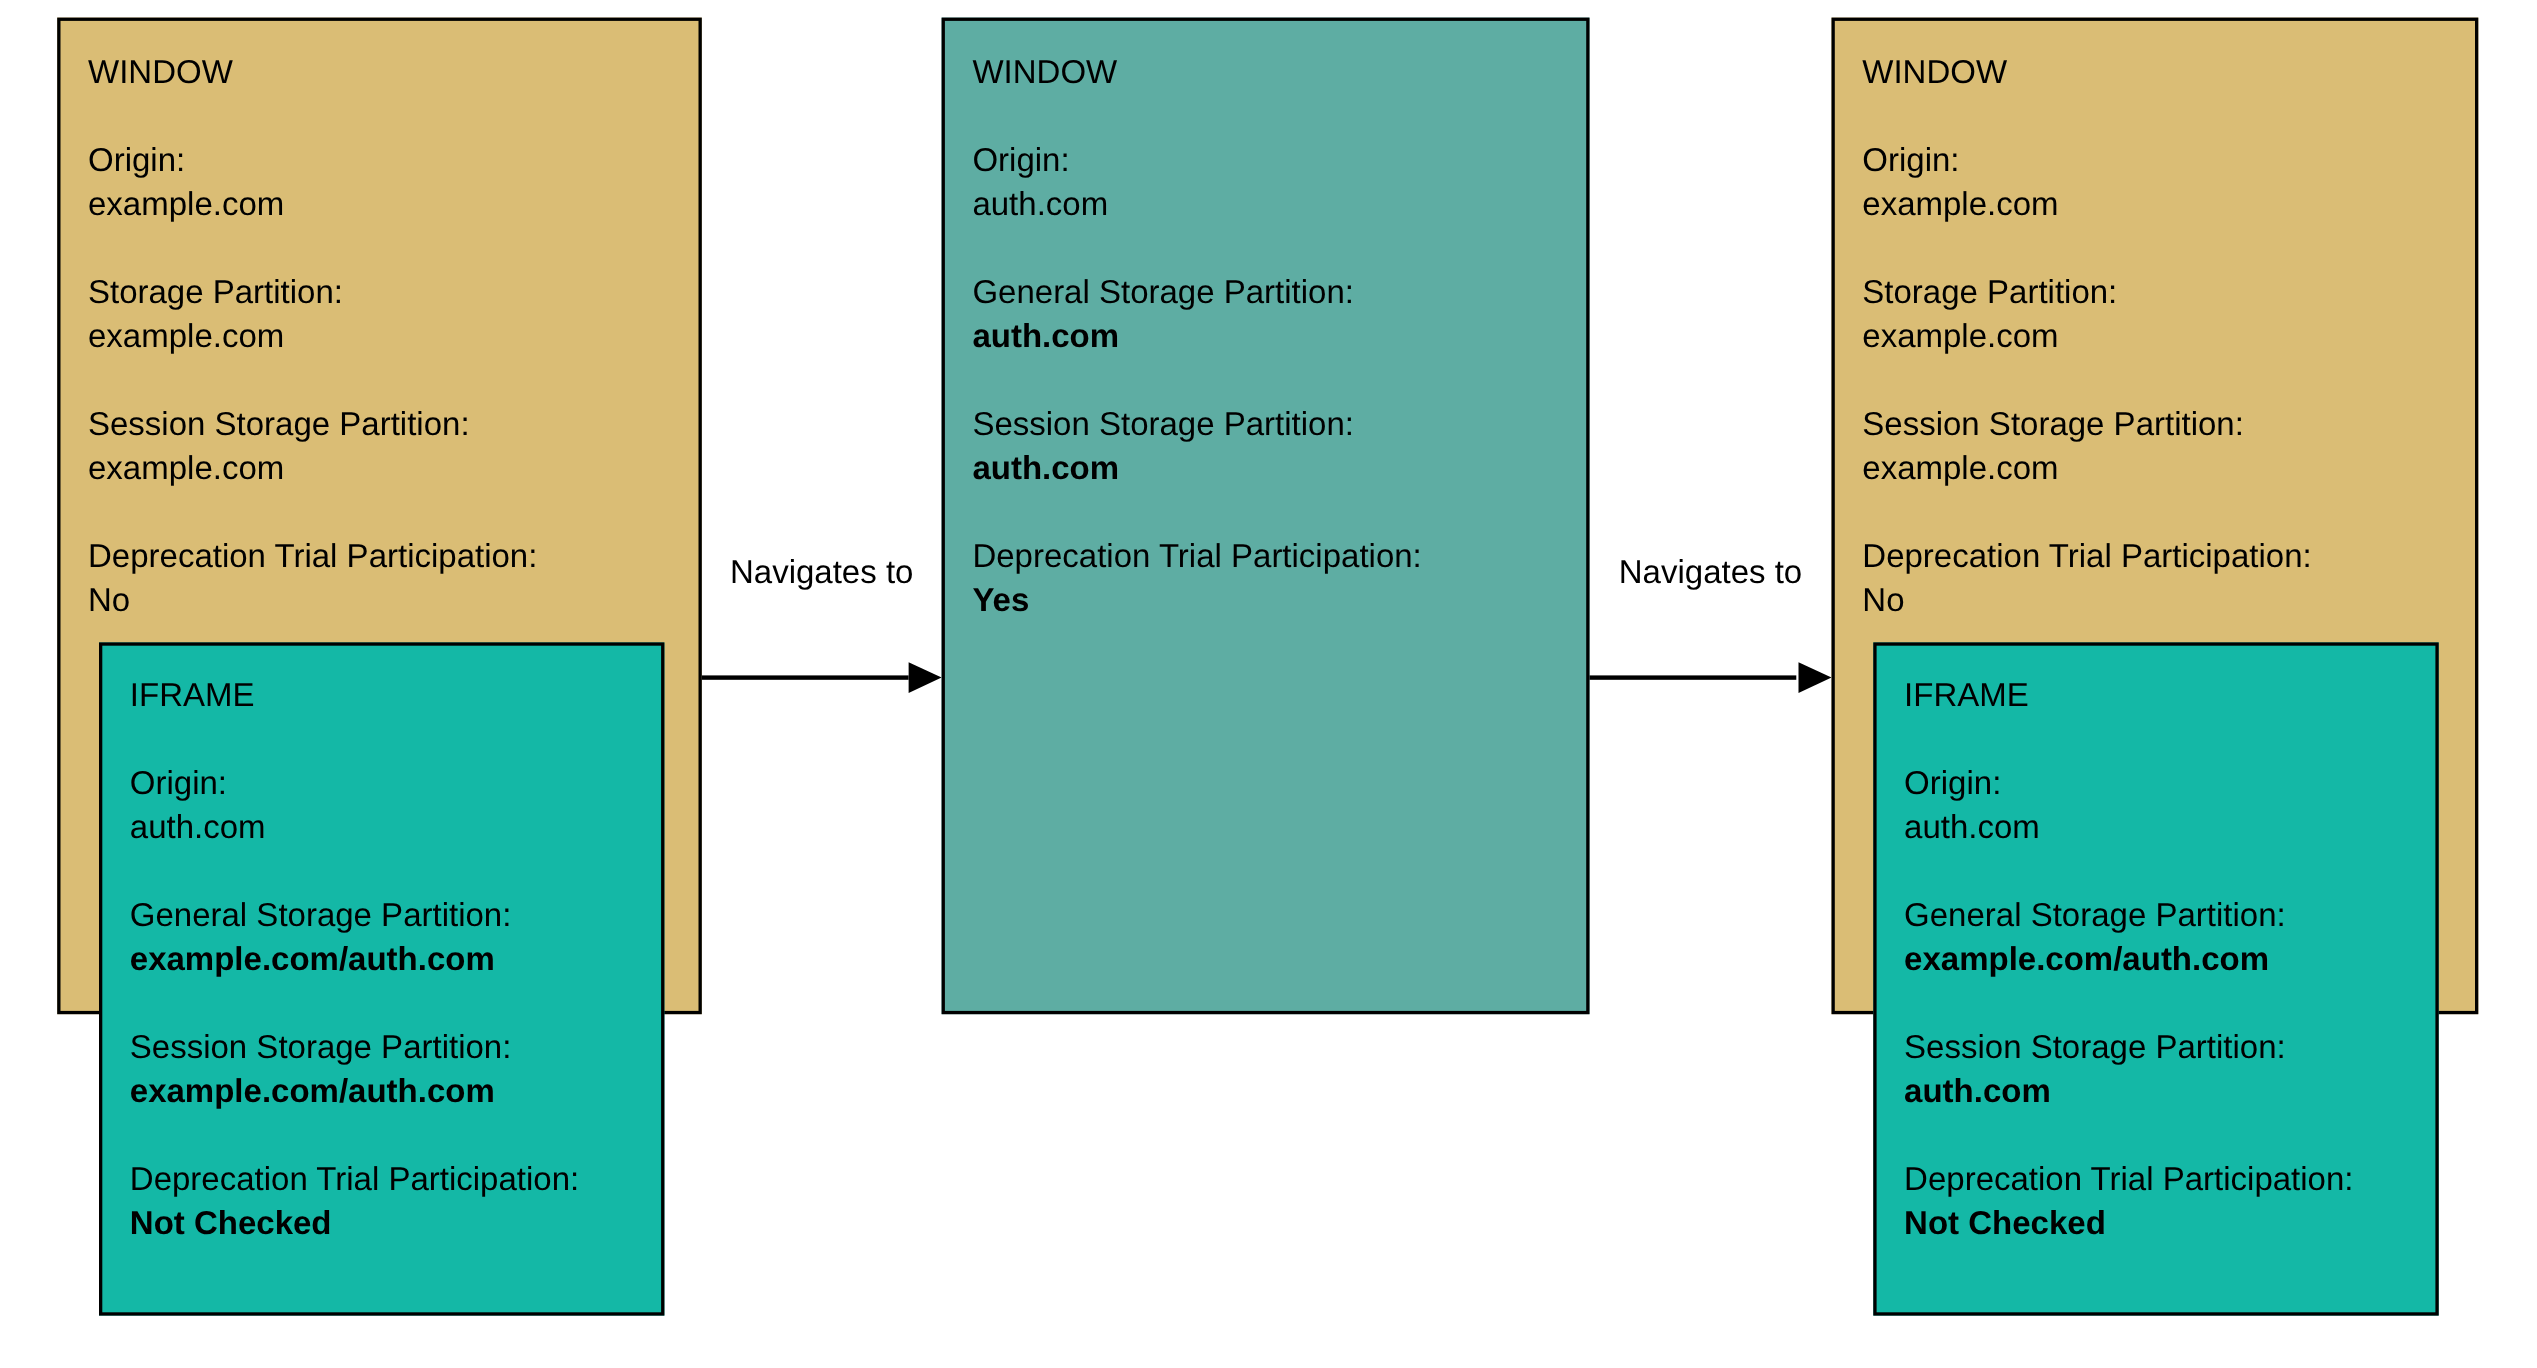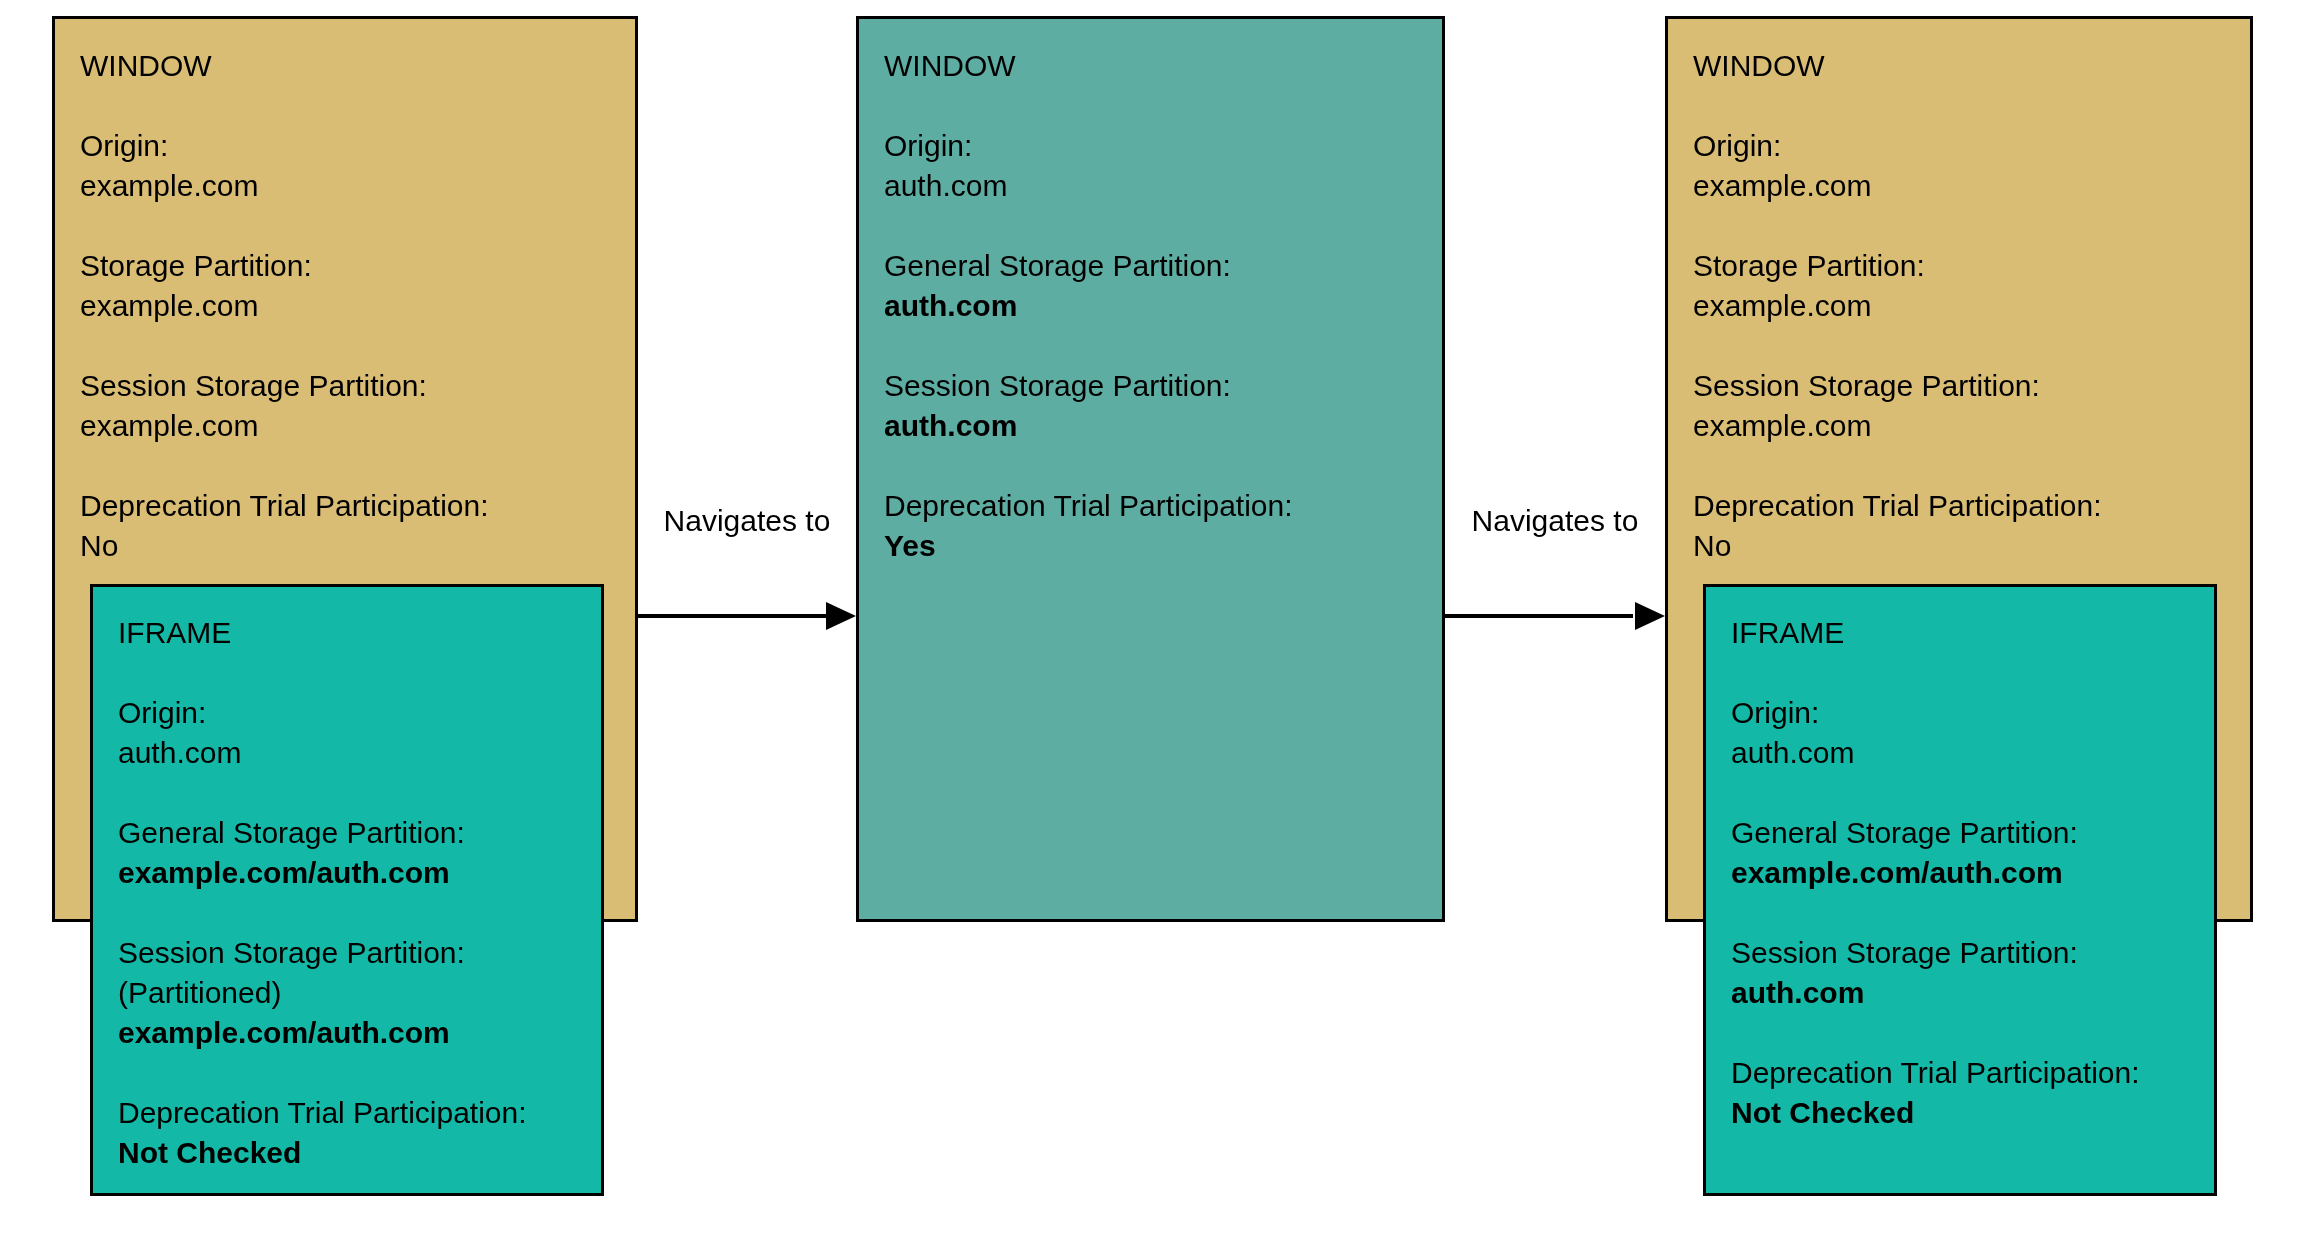--- a/index.html
+++ b/index.html
@@ -116,21 +116,20 @@
     <div class="field">
       <span class="line">Origin:</span>
       <span class="line">auth.com</span>
     </div>
     <div class="field">
       <span class="line">General Storage Partition:</span>
       <span class="line bold">example.com/auth.com</span>
     </div>
     <div class="field">
       <span class="line">Session Storage Partition:</span>
-      <span class="line">(Partitioned)</span>
       <span class="line bold">example.com/auth.com</span>
     </div>
     <div class="field">
       <span class="line">Deprecation Trial Participation:</span>
       <span class="line bold">Not Checked</span>
     </div>
   </div>
 </div>
 
 <div class="nav-label" id="nav-label-1">Navigates to</div>

